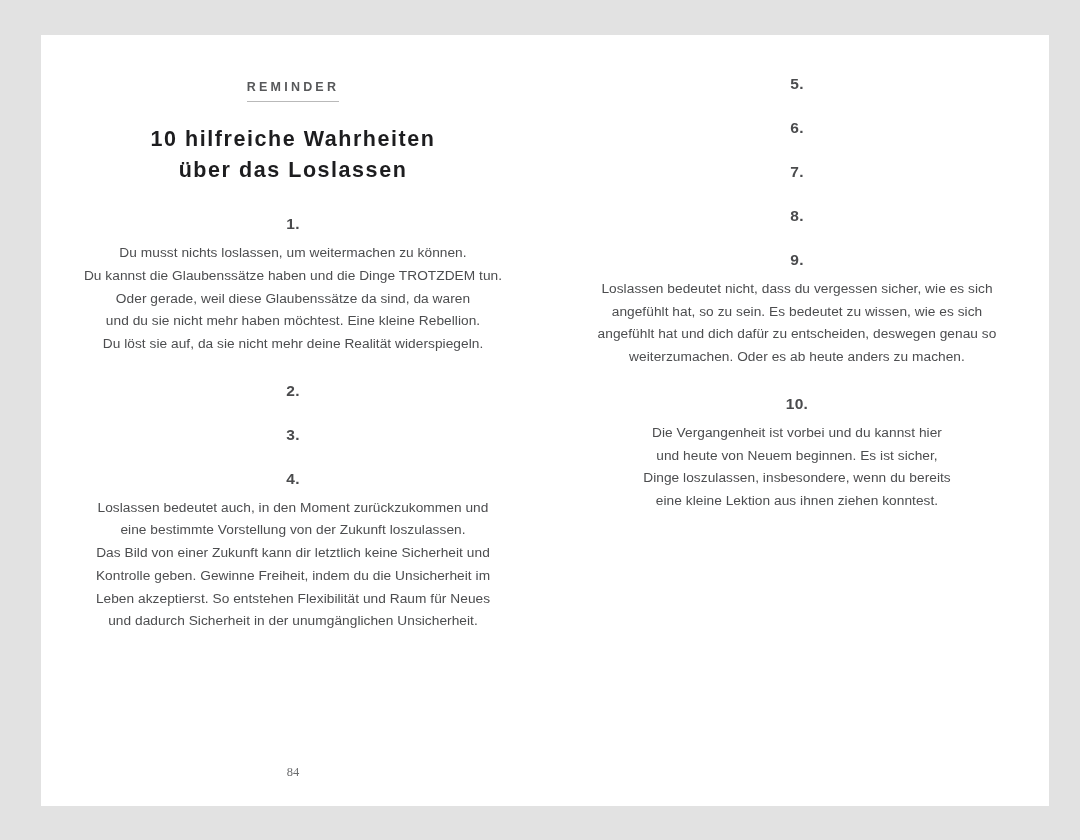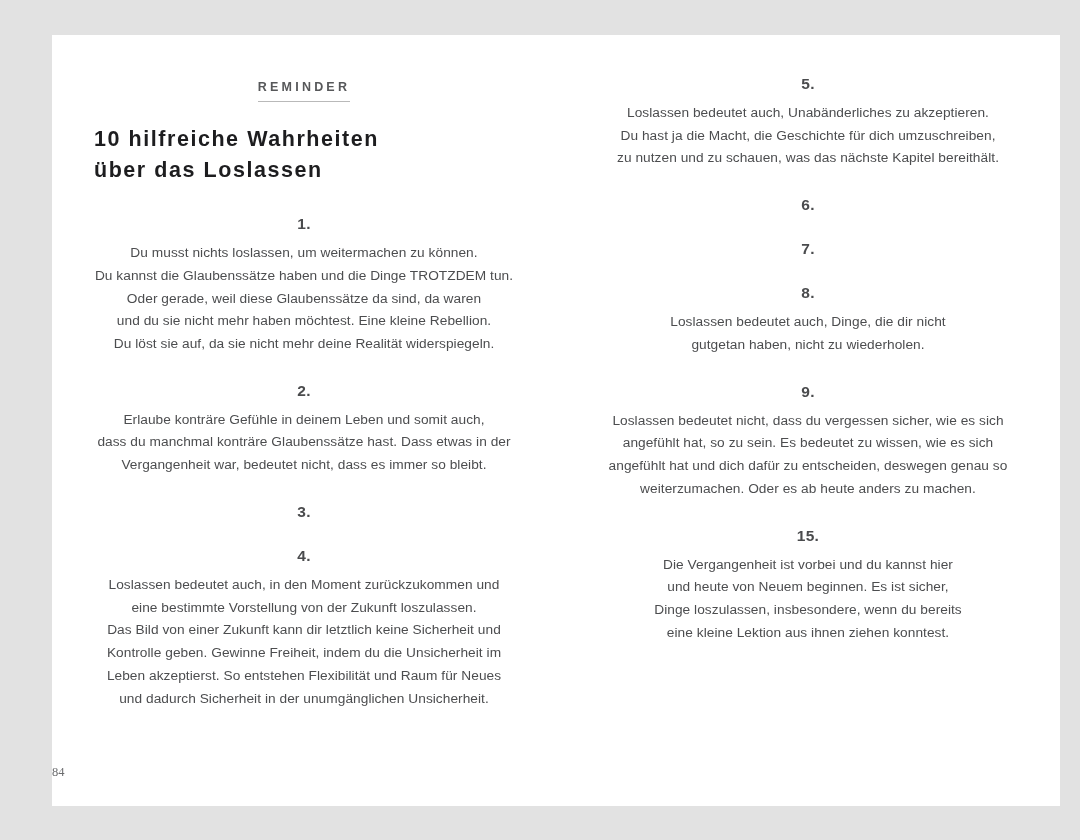--- a/index.html
+++ b/index.html
@@ -8,21 +8,21 @@
   }
   body {
     width: 1080px;
     height: 840px;
     background: #e2e2e2;
     font-family: "Liberation Sans", sans-serif;
     overflow: hidden;
   }
   .spread {
     position: absolute;
-    left: 52px;
+    left: 41px;
     top: 35px;
     width: 1008px;
     height: 771px;
     background: #ffffff;
     display: flex;
     flex-direction: row;
   }
   .page {
     position: relative;
     width: 50%;
@@ -46,20 +46,21 @@
   .eyebrow {
     display: inline-block;
     font-size: 12.5px;
     font-weight: 700;
     letter-spacing: 3.2px;
     color: #57585a;
     padding-bottom: 7px;
     border-bottom: 1.3px solid #b9b9b9;
   }
   .doc-title {
+    text-align: center;
     margin-top: 22px;
     font-size: 21.5px;
     font-weight: 600;
     letter-spacing: 1.55px;
     line-height: 1.42;
     color: #1d1d1f;
     white-space: pre-line;
   }
   
   .entries {
@@ -89,21 +90,21 @@
     color: #4c4d4f;
     white-space: pre-line;
     letter-spacing: 0.05px;
   }
   
   .folio {
     position: absolute;
     bottom: 26px;
     left: 0;
     right: 0;
-    text-align: left;
+    text-align: center;
     font-family: "Liberation Serif", serif;
     font-size: 12.5px;
     color: #6b6c6e;
   }
 </style>
 </head>
 <body>
 
 <div class="spread">
 
@@ -120,23 +121,20 @@
         <div class="entry">
           <div class="entry-num">1.</div>
           <div class="entry-body">Du musst nichts loslassen, um weitermachen zu können.
 Du kannst die Glaubenssätze haben und die Dinge TROTZDEM tun.
 Oder gerade, weil diese Glaubenssätze da sind, da waren
 und du sie nicht mehr haben möchtest. Eine kleine Rebellion.
 Du löst sie auf, da sie nicht mehr deine Realität widerspiegeln.</div>
         </div>
         <div class="entry">
           <div class="entry-num">2.</div>
-          <div class="entry-body">Erlaube konträre Gefühle in deinem Leben und somit auch,
-dass du manchmal konträre Glaubenssätze hast. Dass etwas in der
-Vergangenheit war, bedeutet nicht, dass es immer so bleibt.</div>
         </div>
         <div class="entry">
           <div class="entry-num">3.</div>
         </div>
         <div class="entry">
           <div class="entry-num">4.</div>
           <div class="entry-body">Loslassen bedeutet auch, in den Moment zurückzukommen und
 eine bestimmte Vorstellung von der Zukunft loszulassen.
 Das Bild von einer Zukunft kann dir letztlich keine Sicherheit und
 Kontrolle geben. Gewinne Freiheit, indem du die Unsicherheit im
@@ -147,44 +145,39 @@
     </div>
 
     <div class="folio">84</div>
   </div>
 
   <div class="page">
     <div class="page-inner">
       <div class="entries right-start">
         <div class="entry">
           <div class="entry-num">5.</div>
-          <div class="entry-body">Loslassen bedeutet auch, Unabänderliches zu akzeptieren.
-Du hast ja die Macht, die Geschichte für dich umzuschreiben,
-zu nutzen und zu schauen, was das nächste Kapitel bereithält.</div>
         </div>
         <div class="entry">
           <div class="entry-num">6.</div>
         </div>
         <div class="entry">
           <div class="entry-num">7.</div>
         </div>
         <div class="entry">
           <div class="entry-num">8.</div>
-          <div class="entry-body">Loslassen bedeutet auch, Dinge, die dir nicht
-gutgetan haben, nicht zu wiederholen.</div>
         </div>
         <div class="entry">
           <div class="entry-num">9.</div>
           <div class="entry-body">Loslassen bedeutet nicht, dass du vergessen sicher, wie es sich
 angefühlt hat, so zu sein. Es bedeutet zu wissen, wie es sich
 angefühlt hat und dich dafür zu entscheiden, deswegen genau so
 weiterzumachen. Oder es ab heute anders zu machen.</div>
         </div>
         <div class="entry">
-          <div class="entry-num">15.</div>
+          <div class="entry-num">10.</div>
           <div class="entry-body">Die Vergangenheit ist vorbei und du kannst hier
 und heute von Neuem beginnen. Es ist sicher,
 Dinge loszulassen, insbesondere, wenn du bereits
 eine kleine Lektion aus ihnen ziehen konntest.</div>
         </div>
       </div>
     </div>
 
   </div>
 

